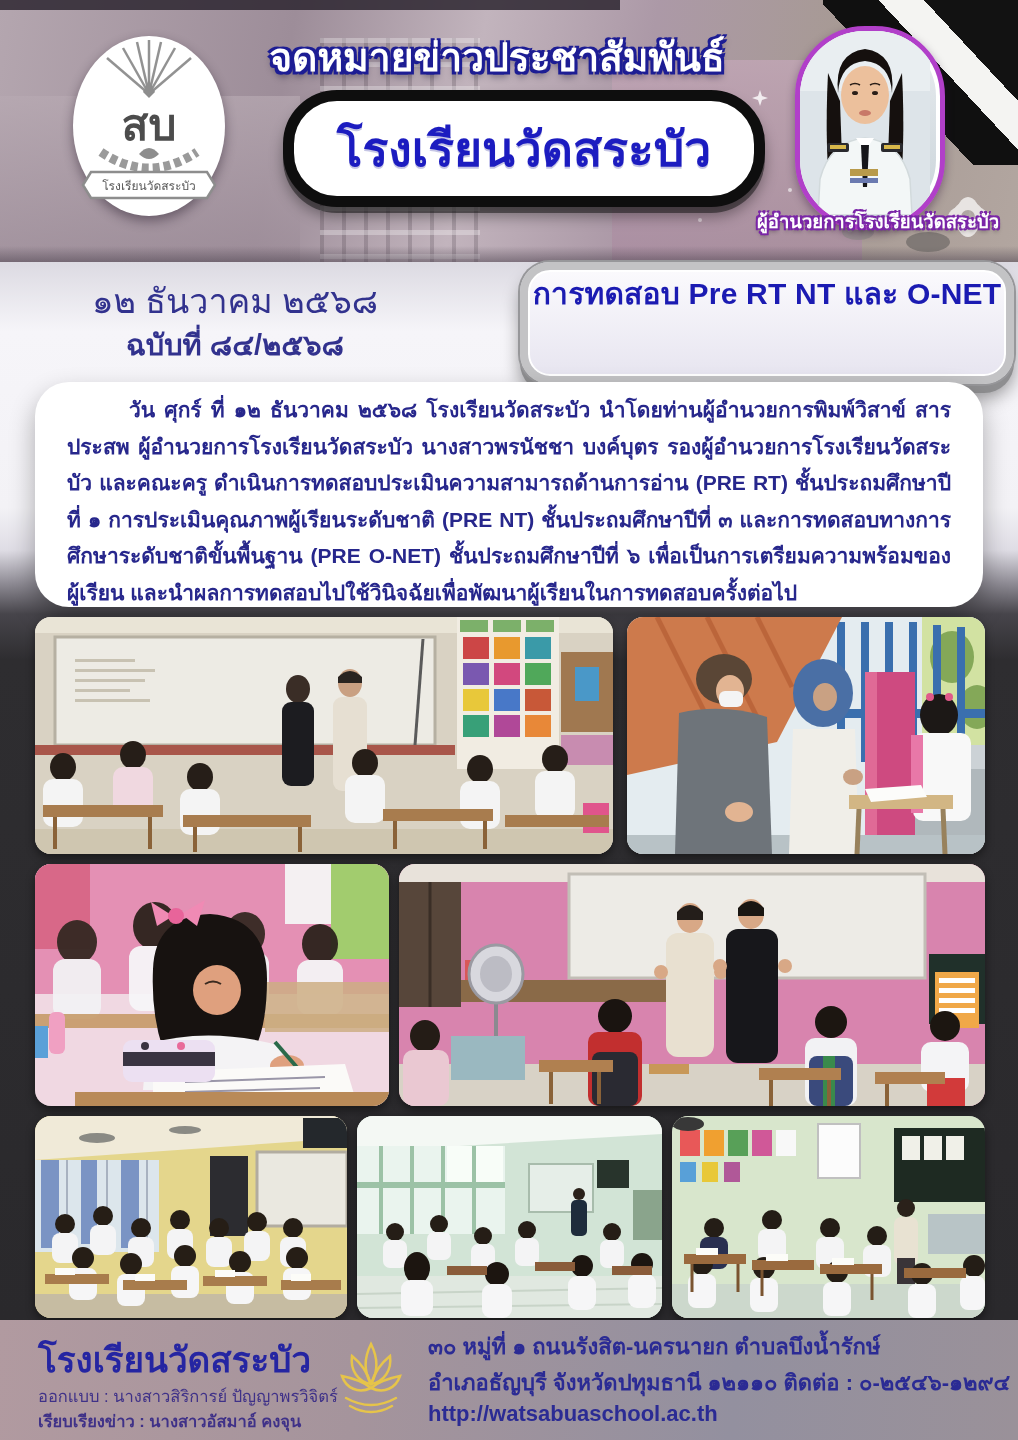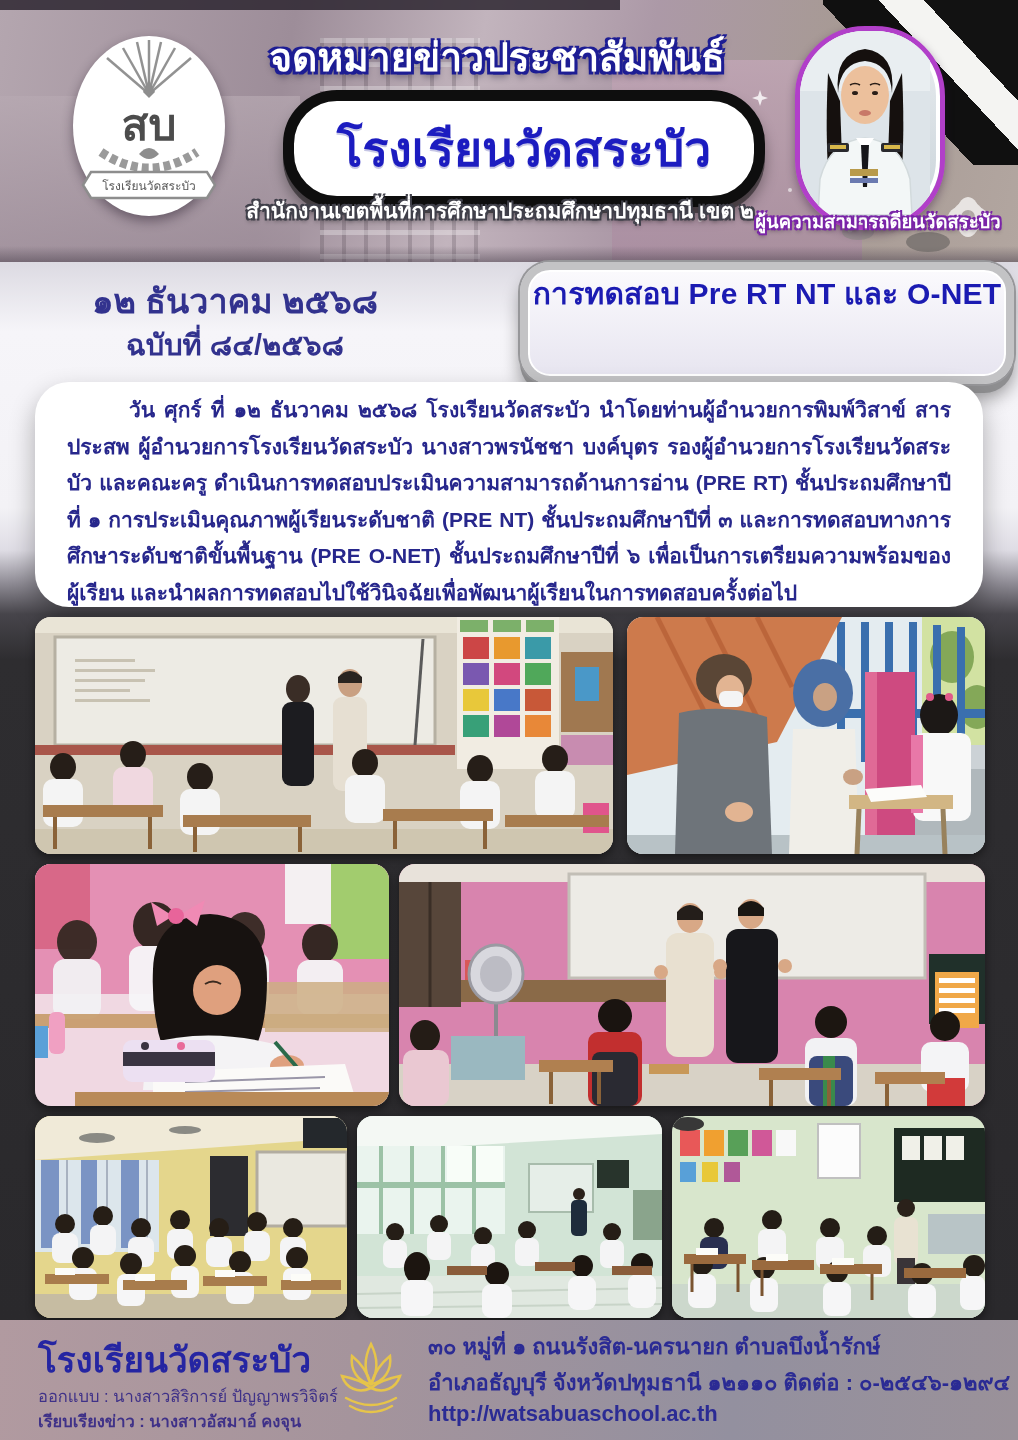--- a/index.html
+++ b/index.html
@@ -28,21 +28,21 @@
   .school-pill span{font-size:48px;font-weight:800;color:#1c1cc0;text-shadow:0 2px 0 rgba(28,28,150,.25);}
   .subtitle{left:130px;top:194px;width:740px;text-align:center;font-size:21px;font-weight:700;color:#fff;
     text-shadow:-2px -2px 0 #40404a,2px -2px 0 #40404a,-2px 2px 0 #40404a,2px 2px 0 #40404a,0 3px 4px rgba(0,0,0,.4);}
   .director-frame{left:795px;top:26px;width:140px;height:194px;border-radius:70px;overflow:hidden;border:5px solid #b13fc9;
     box-shadow:inset 0 0 0 4px #ffffff,0 4px 10px rgba(40,10,50,.4);background:linear-gradient(180deg,#e9edf0,#c8d2d8);}
   .director-name{left:742px;top:211px;width:272px;text-align:center;font-size:18.5px;font-weight:800;color:#fff;line-height:1.22;
     text-shadow:-2px -2px 0 #7a24a8,2px -2px 0 #7a24a8,-2px 2px 0 #7a24a8,2px 2px 0 #7a24a8,0 3px 4px rgba(0,0,0,.4);}
   
   .main-bg{left:0;top:262px;width:1018px;height:1058px;
     background:linear-gradient(180deg,#dcdae2 0px,#f6f5f9 70px,#f3f2f6 245px,#dfdde5 288px,#8d8a93 322px,#47454b 352px,#2e2d30 398px,#2a292c 100%);}
-  .date-line{left:55px;top:274px;width:360px;text-align:center;font-size:34px;font-weight:700;color:#32328e;}
+  .date-line{left:55px;top:274px;width:360px;text-align:center;font-size:34px;font-weight:400;color:#32328e;}
   .issue-line{left:55px;top:322px;width:360px;text-align:center;font-size:29px;font-weight:700;color:#32328e;}
   .topic-banner{left:520px;top:262px;width:478px;height:106px;border-radius:30px;border:8px solid #c3c3c5;
     background:linear-gradient(180deg,#fbfafd,#e7e5f0);display:flex;align-items:flex-start;justify-content:center;
     box-shadow:0 0 0 2px #97979a,0 9px 0 #8e8e90,0 14px 18px rgba(0,0,0,.4),inset 0 0 0 2px #ffffff;}
   .topic-banner span{font-size:30px;font-weight:800;color:#1b1bb2;letter-spacing:.2px;}
   .article-box{left:35px;top:382px;width:948px;height:225px;background:#fff;border-radius:34px;
     box-shadow:0 12px 26px rgba(0,0,0,.3);box-sizing:border-box;padding:10px 32px 0 32px;}
   .article-text{font-size:21px;line-height:1.74;color:#27278c;font-weight:600;text-indent:62px;text-align:justify;margin:0;}
   
   .photo{border-radius:16px;overflow:hidden;box-shadow:0 4px 10px rgba(0,0,0,.45);background:#777;}
@@ -126,21 +126,20 @@
         <text x="76" y="154" text-anchor="middle" font-size="12" fill="#565656" class="logo-ribbon-text">โรงเรียนวัดสระบัว</text>
       </svg>
     </div>
 
     <div class="abs title-main">จดหมายข่าวประชาสัมพันธ์</div>
 
     <div class="abs school-pill">
       <span>โรงเรียนวัดสระบัว</span>
     </div>
 
-    <div class="abs subtitle">สำนักงานเขตพื้นที่การศึกษาประถมศึกษาปทุมธานี เขต ๒</div>
 
     <div class="abs director-frame">
       <svg width="130" height="184" viewBox="0 0 130 184" preserveAspectRatio="none">
         <rect width="130" height="184" fill="#dde4e9"></rect>
         <rect width="130" height="60" fill="#e9eef1"></rect>
         <path d="M28,42 Q24,120 32,184 L44,184 L40,70 Z" fill="#15100e"></path>
         <path d="M102,42 Q106,120 98,184 L86,184 L90,70 Z" fill="#15100e"></path>
         <path d="M18,184 L20,148 Q30,110 65,107 Q100,110 110,148 L112,184 Z" fill="#f3f7f7" stroke="#d2dadc" stroke-width="1.5"></path>
         <rect x="27" y="112" width="22" height="9" rx="2" fill="#2a2a2e"></rect>
           <rect x="81" y="112" width="22" height="9" rx="2" fill="#2a2a2e"></rect>
@@ -154,21 +153,21 @@
         <path d="M38,62 Q34,22 65,18 Q96,22 92,62 Q90,32 65,30 Q40,32 38,62 Z" fill="#15100e"></path>
         <ellipse cx="55" cy="62" rx="3" ry="2" fill="#2a1e18"></ellipse>
           <ellipse cx="75" cy="62" rx="3" ry="2" fill="#2a1e18"></ellipse>
         <path d="M50,54 Q55,51 60,54" stroke="#2a1e18" stroke-width="1.5" fill="none"></path>
         <path d="M70,54 Q75,51 80,54" stroke="#2a1e18" stroke-width="1.5" fill="none"></path>
         <ellipse cx="65" cy="82" rx="6" ry="3" fill="#c87868"></ellipse>
       </svg>
     </div>
 
     <div class="abs director-name">
-      <div>ผู้นความสามารถดียนวัดสระบัว</div>
+      <div>ผู้อำนวยการโรงเรียนวัดสระบัว</div>
     </div>
   </div>
 
   <div class="abs main-bg"></div>
 
   <div class="abs date-line">๑๒ ธันวาคม ๒๕๖๘</div>
   <div class="abs issue-line">ฉบับที่ ๘๔/๒๕๖๘</div>
 
   <div class="abs topic-banner">
     <span>การทดสอบ Pre RT NT และ O-NET</span>

